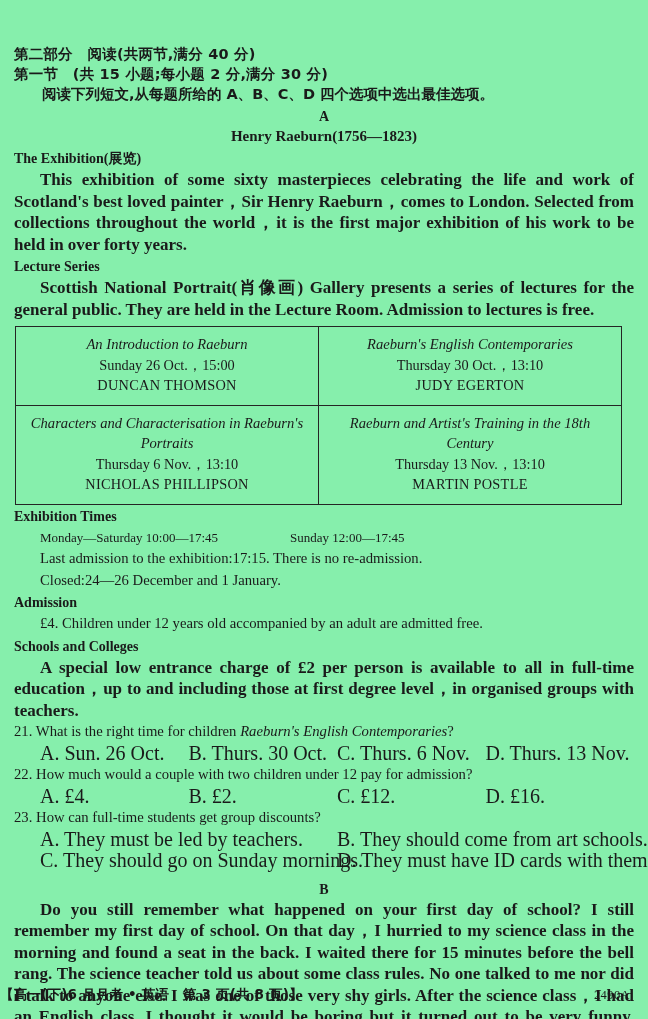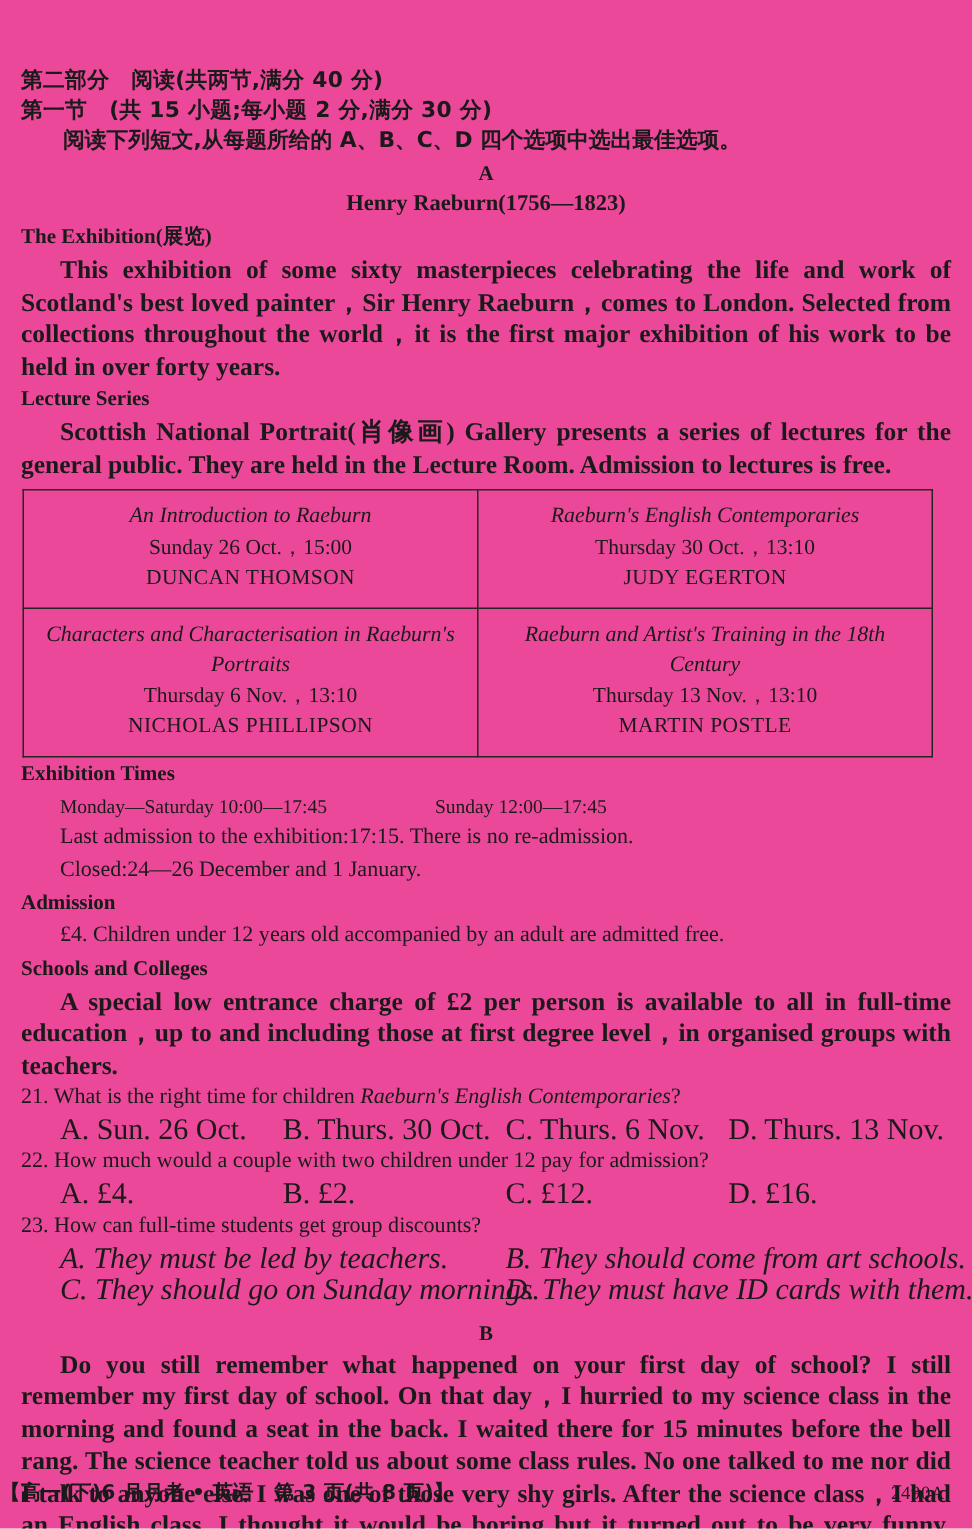--- a/index.html
+++ b/index.html
@@ -14,21 +14,21 @@
     position: relative;
     font-family: "Liberation Serif", "DejaVu Serif", serif;
     color: #1a1a1a;
     overflow: hidden;
   }
   .page {
     position: absolute;
     left: 0; top: 0;
     width: 648px;
     height: 1019px;
-    background: #ec4899;
+    background: #86efac;
     padding: 0;
     box-sizing: border-box;
   }
   .content {
     position: absolute;
     left: 14px;
     top: 44px;
     width: 620px;
   }
   .cn {
@@ -114,21 +114,21 @@
     font-size: 14.7px;
     line-height: 21.5px;
   }
   .q-opts {
     font-size: 20px;
     line-height: 21.5px;
     padding-left: 26px;
     display: flex;
   }
   .q-opts.four > span { width: 25%; white-space: nowrap; }
-  .q-opts.two > span { width: 50%; white-space: nowrap; font-style: italic; }
+  .q-opts.two > span { width: 50%; white-space: nowrap; }
   .ital { font-style: italic; }
 
   .footer {
     position: absolute;
     left: 0;
     top: 986px;
     width: 648px;
     font-size: 13px;
   }
   .footer-main {

